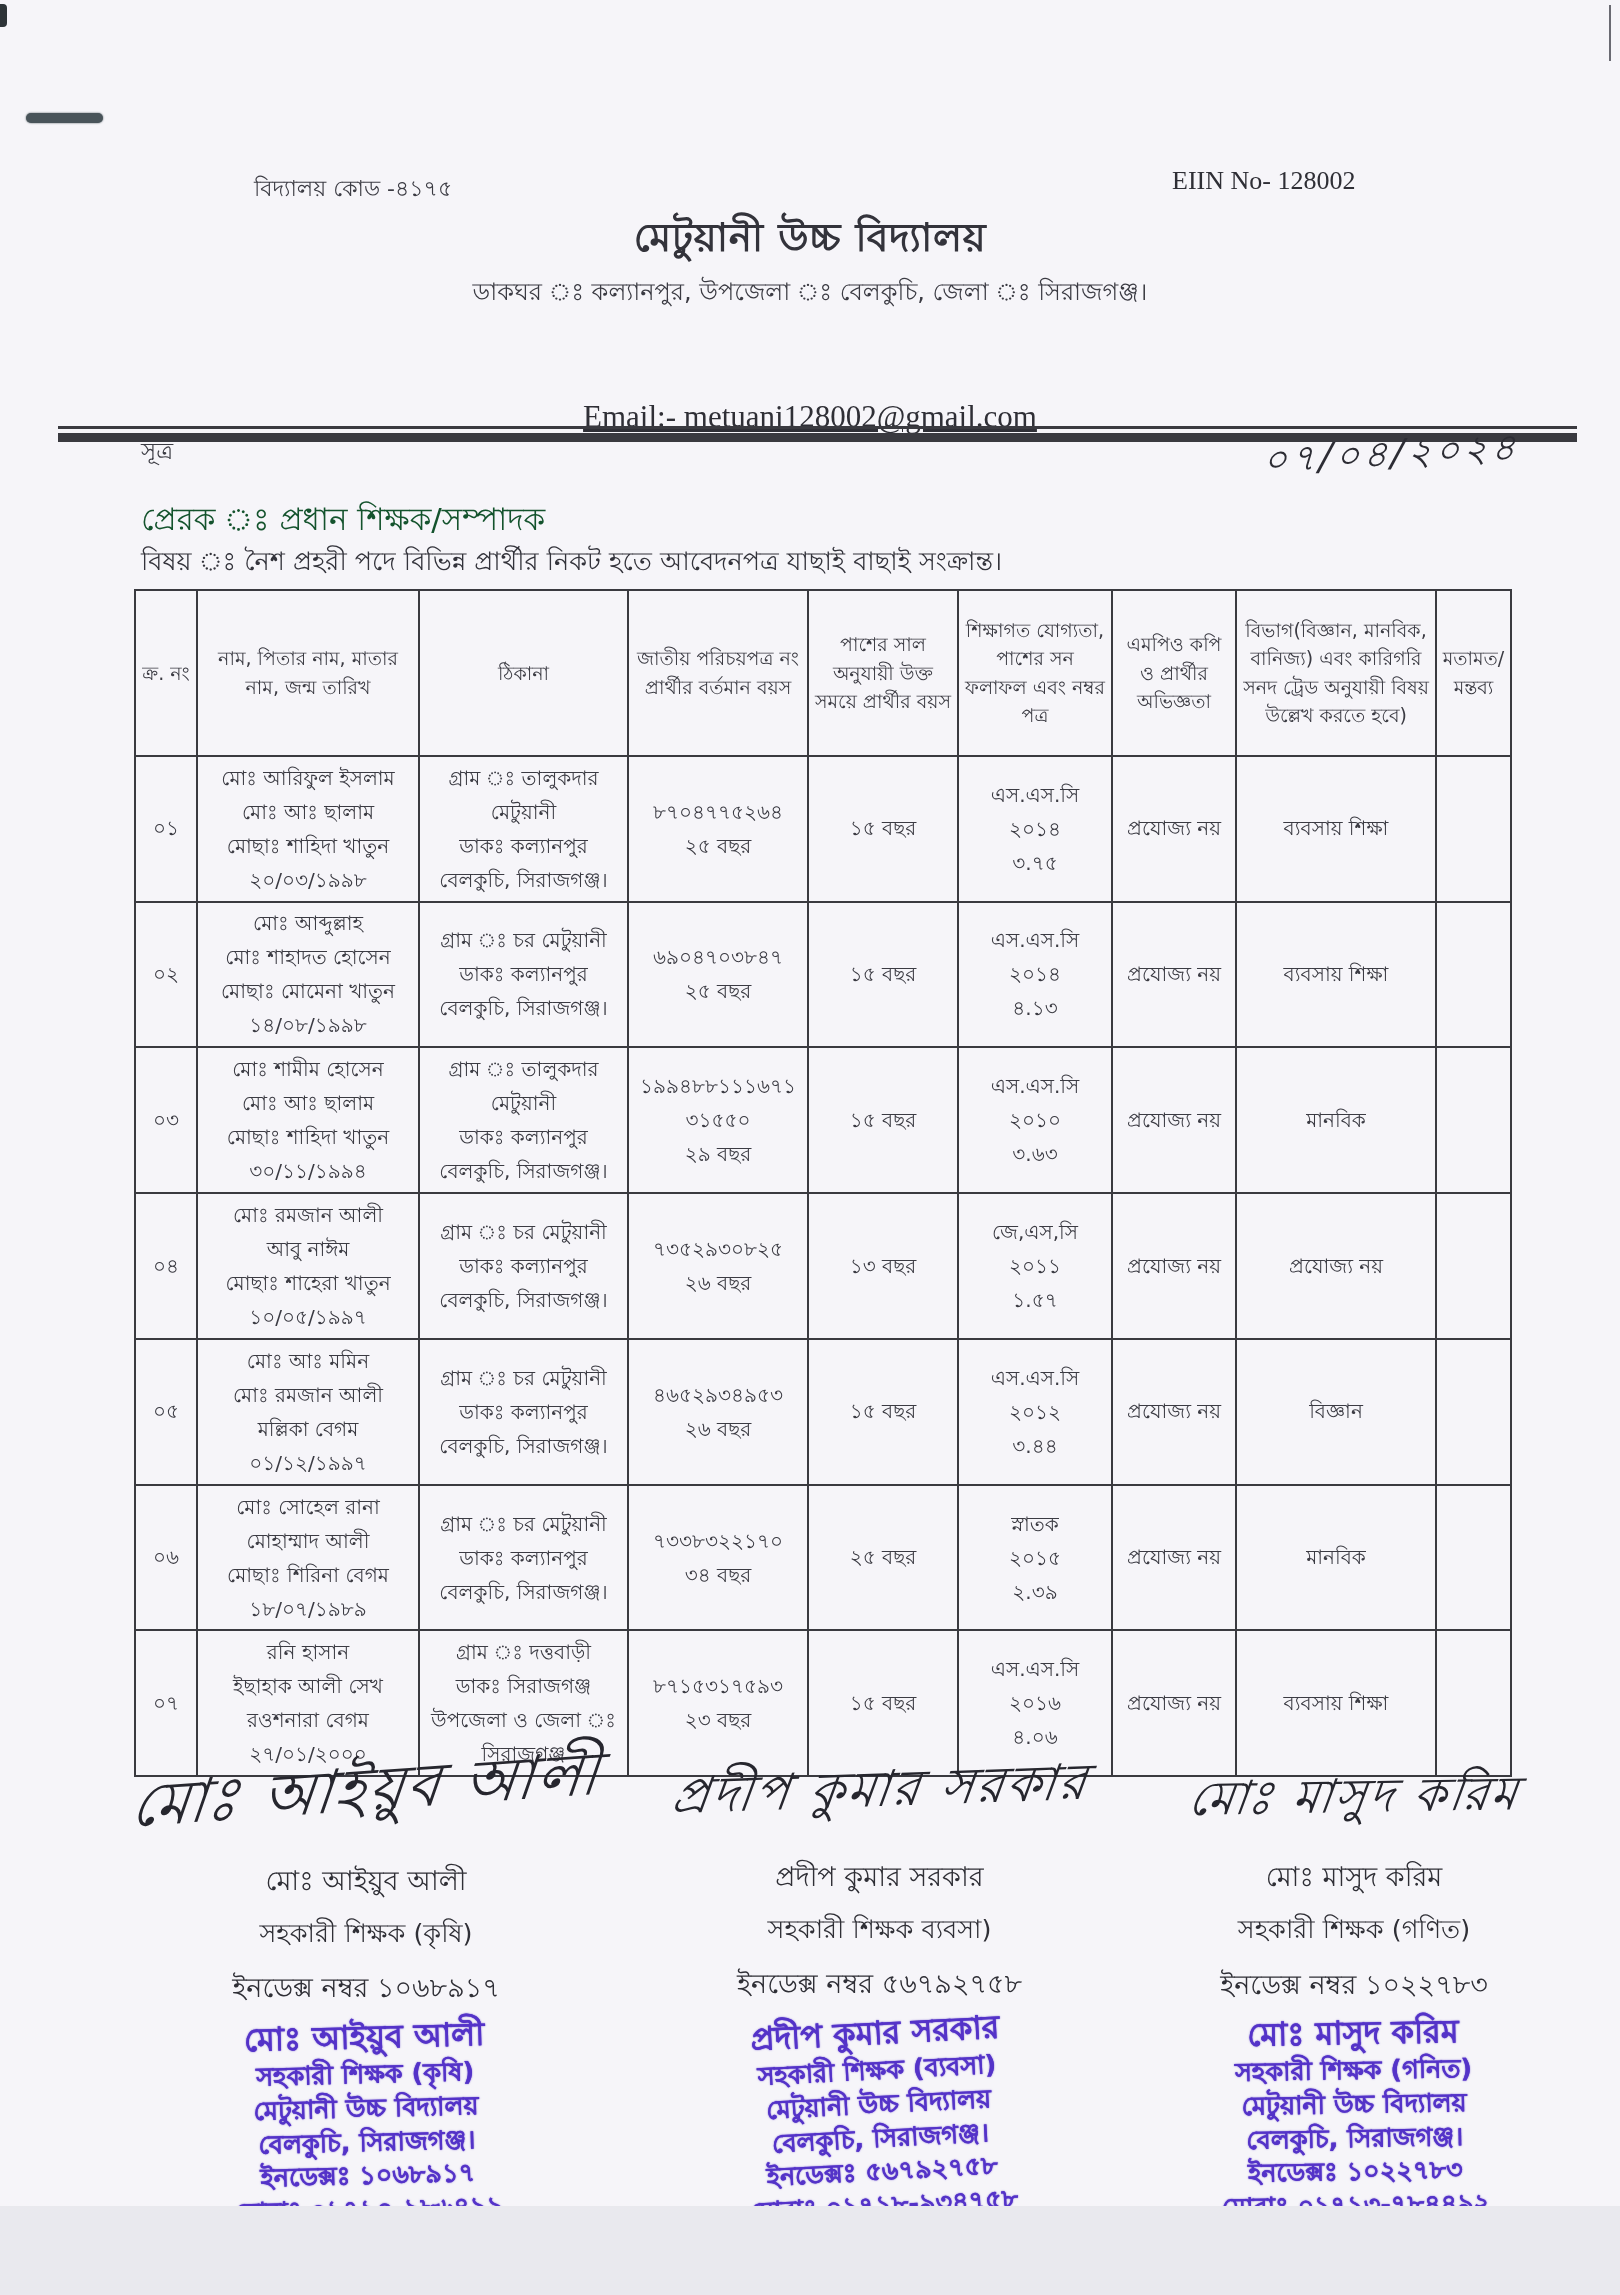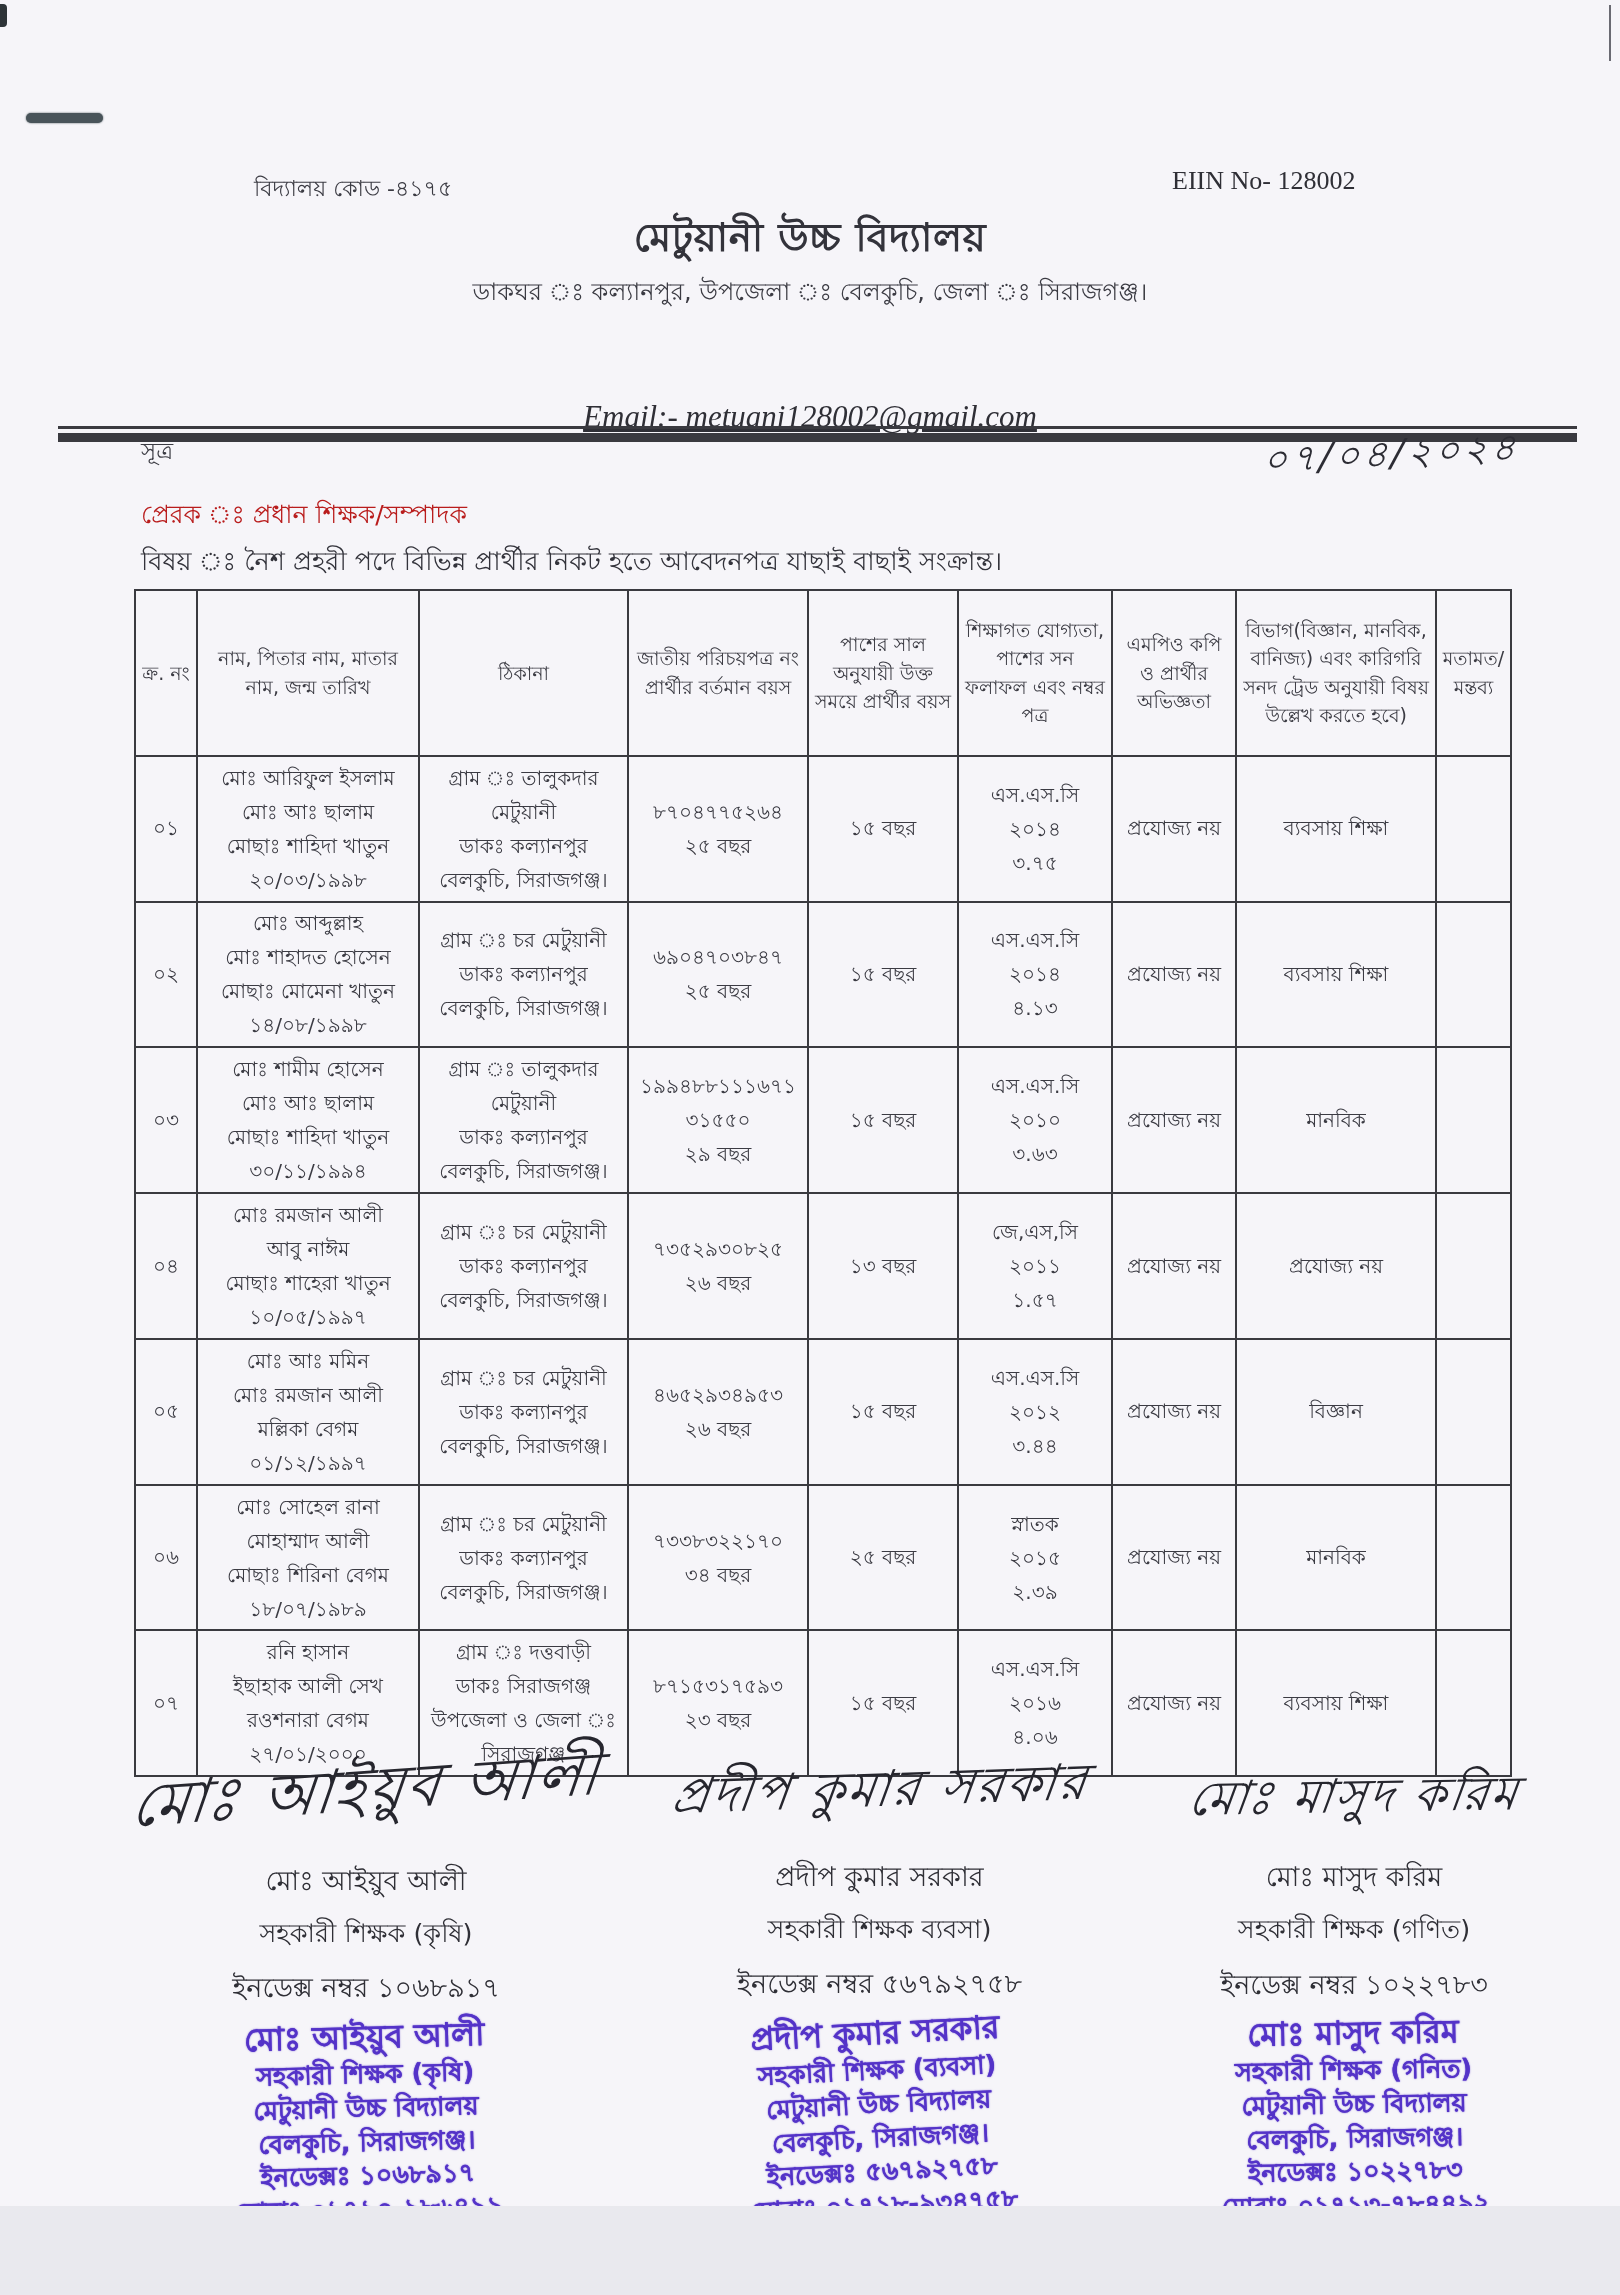--- a/index.html
+++ b/index.html
@@ -12,29 +12,29 @@
   .box-bottom{left:1271px;top:2280px;width:31px;height:15.7px;background:#3e4246;}
   .slash-br{left:1601px;top:2229px;width:2.6px;height:18.3px;background:#9a9aa2;transform:rotate(24deg);}
   
   .school-code{left:254px;top:171px;font-size:22px;}
   .eiin{left:1172px;top:166px;font-size:26px;font-family:"Liberation Serif",serif;color:#2f2f36;}
   .center-col{left:0;width:1620px;text-align:center;}
   .school-name{top:207px;font-size:39px;font-weight:bold;letter-spacing:0.7px;color:#33333b;}
   .addr-line{top:273px;font-size:24px;}
   .est-line{top:315px;font-size:24px;}
   .mobile-line{top:357px;font-size:28px;}
-  .email-line{top:399px;font-size:31px;font-family:"Liberation Serif",serif;text-decoration:underline;color:#2f2f36;font-style:italic;}
+  .email-line{top:399px;font-size:31px;font-family:"Liberation Serif",serif;text-decoration:underline;color:#2f2f36;}
   .rule-thin{left:58px;top:426px;width:1519px;height:2.6px;background:#3a3a40;}
   .rule-thick{left:58px;top:433px;width:1519px;height:8.5px;background:#3a3a40;}
   .source-label{left:141px;top:433px;font-size:23px;}
   .date-row{left:1175px;top:434px;font-size:24px;white-space:nowrap;}
   .date-dots{display:inline-block;width:307px;border-bottom:2.6px dotted #55555c;height:22px;}
   .date-hand{left:1263px;top:424px;font-size:37px;color:#2c2c34;font-style:italic;
              transform:rotate(-3deg) skewX(-6deg);letter-spacing:3.9px;white-space:nowrap;}
-  .sender-line{left:141px;top:495px;font-size:25px;color:#b91c1c;}
+  .sender-line{left:141px;top:495px;font-size:31px;color:#14532d;}
   .subject-line{left:141px;top:542px;font-size:25.5px;color:#33333b;}
   
   table.main{position:absolute;left:134px;top:589px;border-collapse:collapse;table-layout:fixed;width:1377px;}
   table.main th,table.main td{border:2px solid #3a3a40;text-align:center;vertical-align:middle;
       padding:3.9px 5.2px;font-weight:normal;overflow:hidden;}
   table.main th{height:156px;font-size:19px;line-height:1.5;}
   table.main td{height:135px;font-size:20px;line-height:1.55;}
   td .cl{line-height:1.7;}
   
   .sig-area{left:98px;top:1740px;width:1485px;display:flex;justify-content:space-between;}

